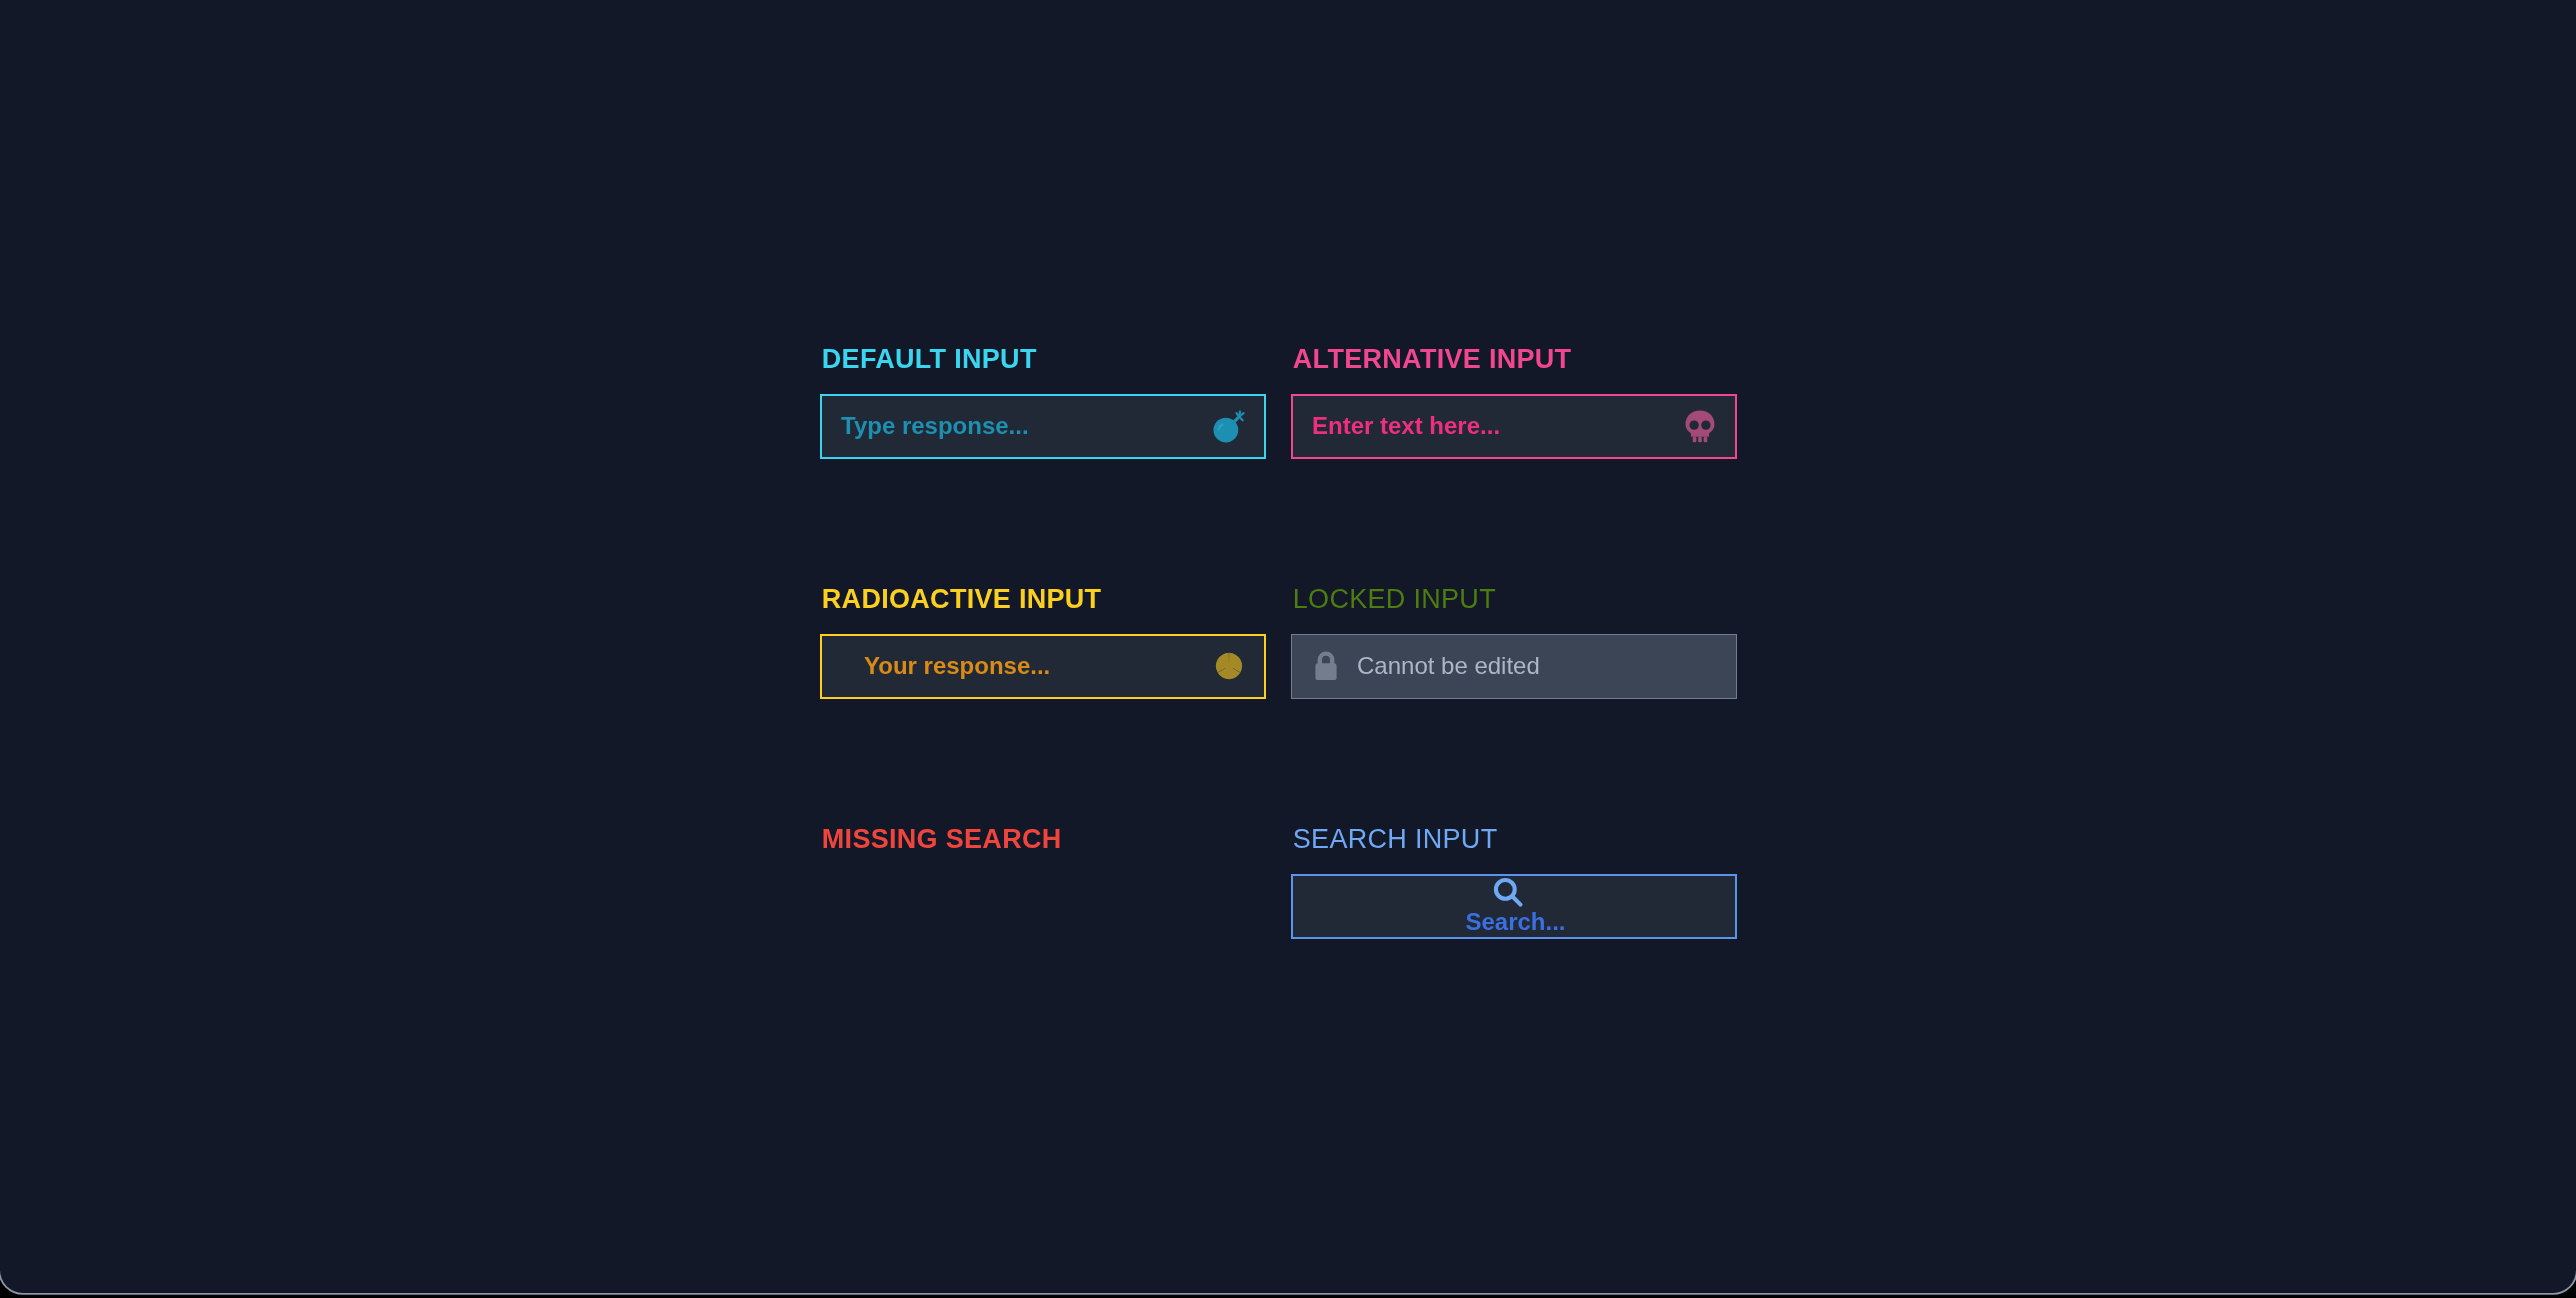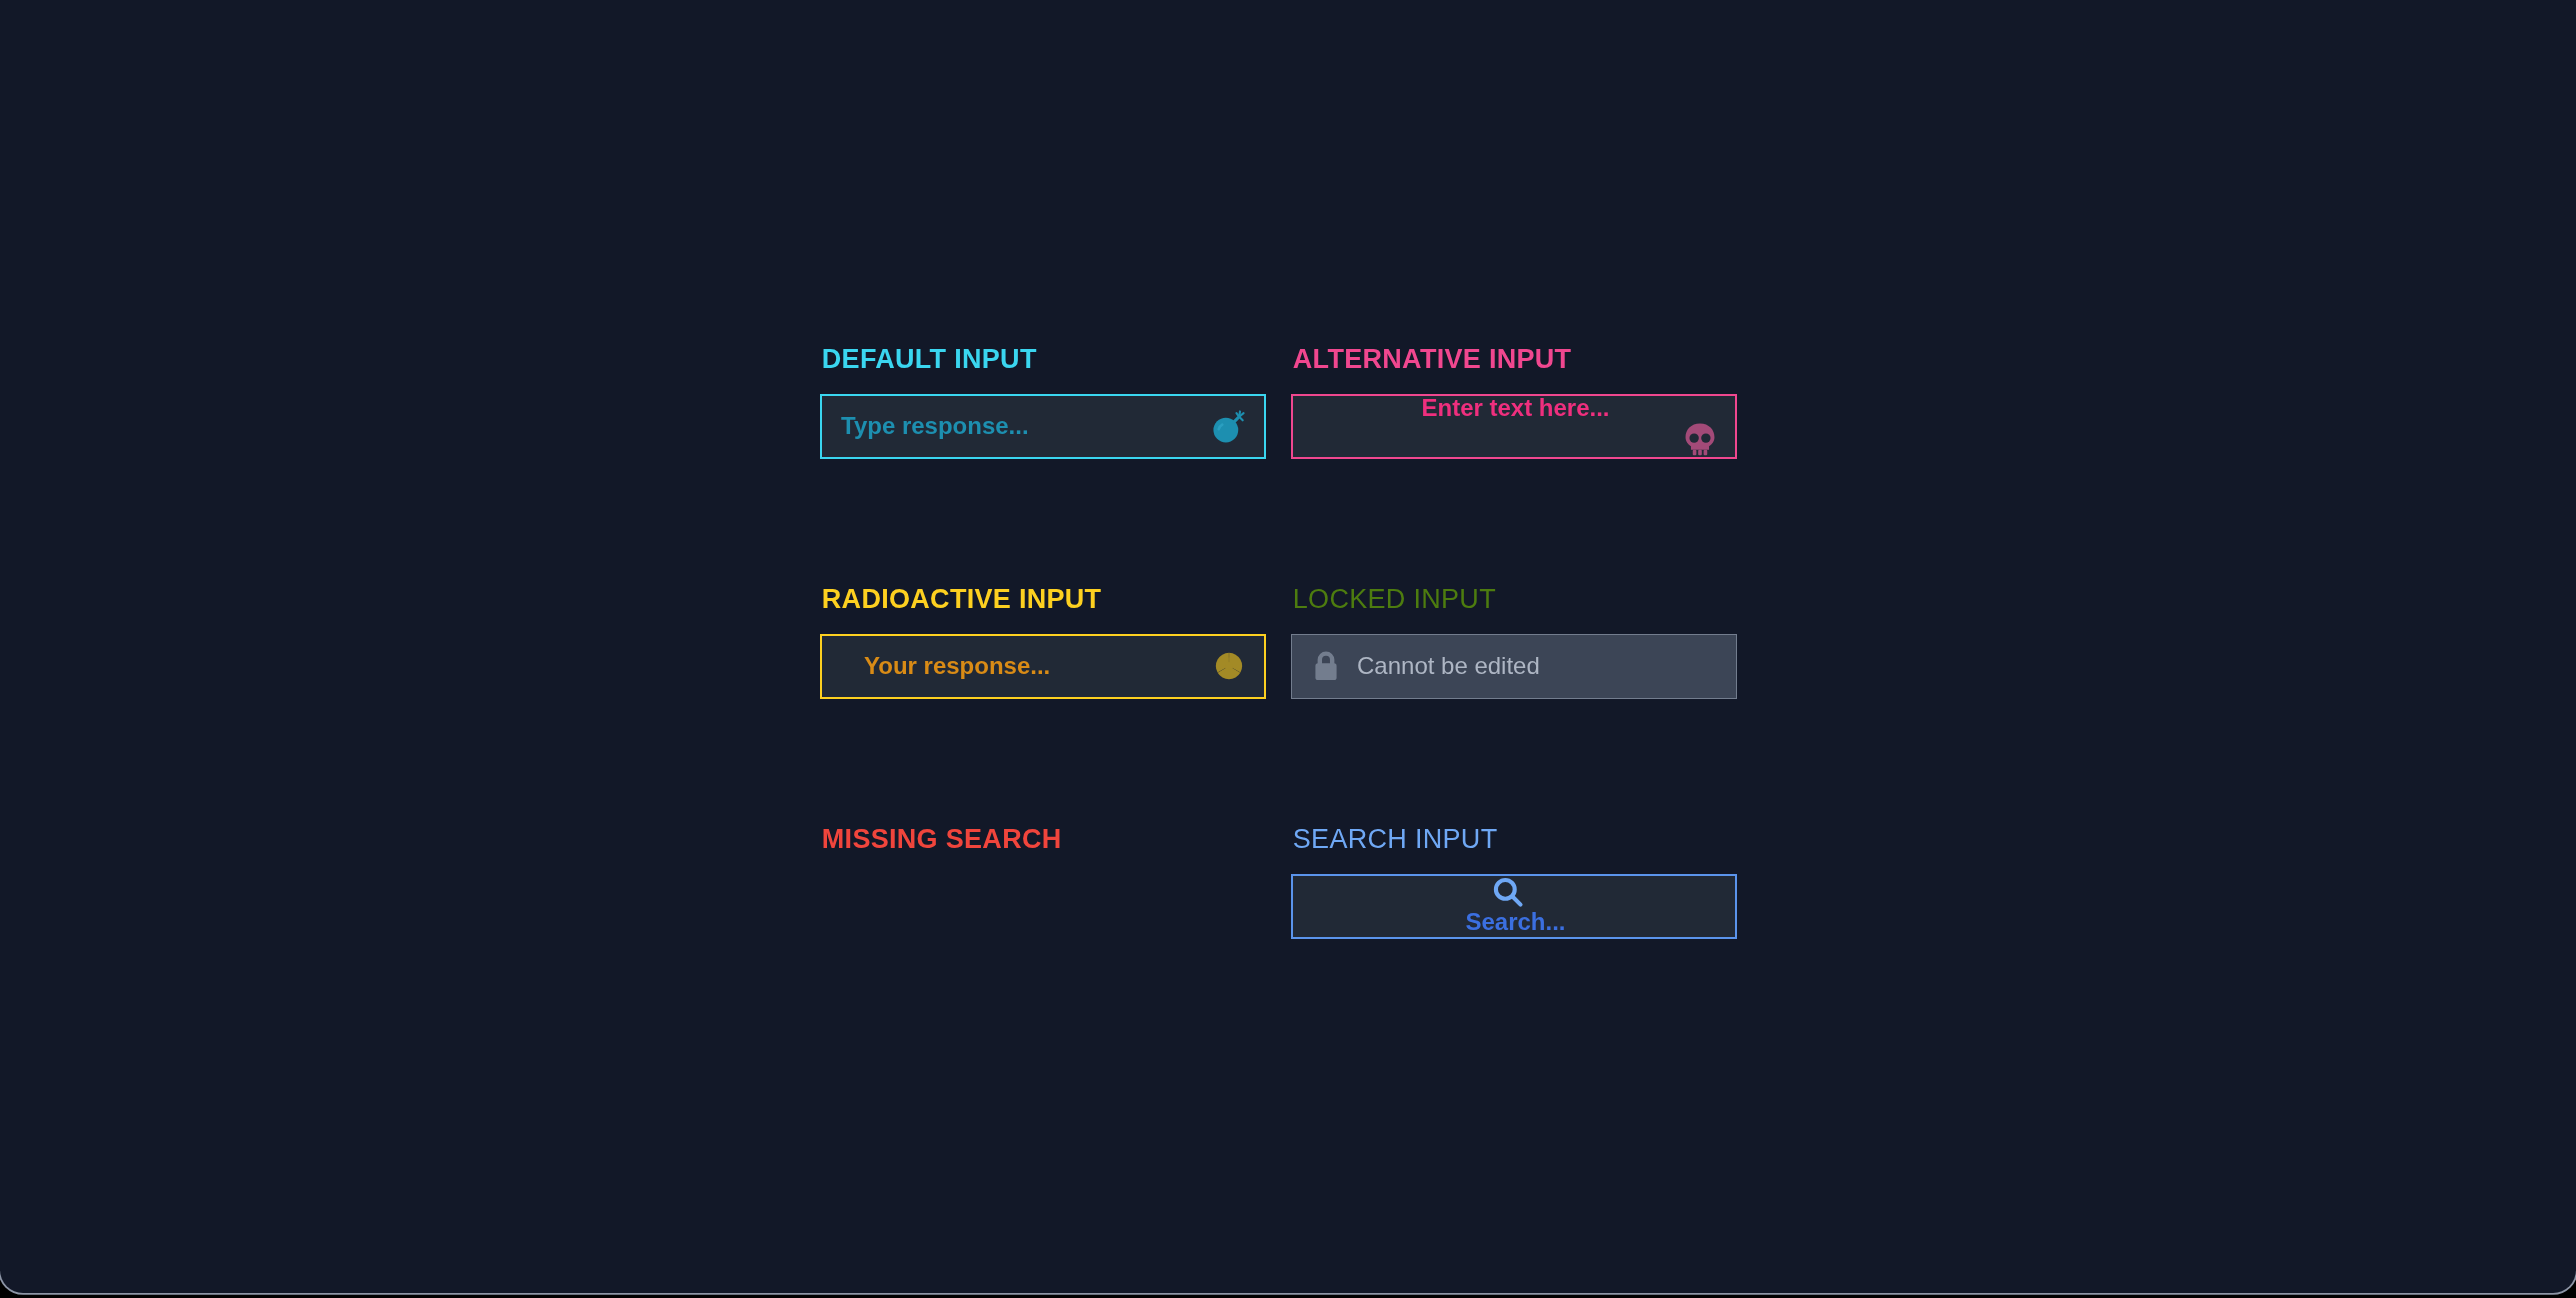--- a/index.html
+++ b/index.html
@@ -78,21 +78,21 @@
   }
   .icon-right { margin-left: auto; }
   .icon-left  { margin-right: 16px; }
 
   
   .v-default .field-label { color: #3ad6f0; }
   .v-default .field-box   { border-color: #3ad6f0; }
   .v-default .field-text  { color: #1d8fb0; }
 
   .v-alt .field-label { color: #f0478f; }
-  .v-alt .field-box   { border-color: #f0478f; flex-direction: column; }
+  .v-alt .field-box   { border-color: #f0478f; }
   .v-alt .field-text  { color: #ef2f7e; }
 
   .v-radio .field-label { color: #fdd020; }
   .v-radio .field-box   { border-color: #fdd020; padding-left: 42px; }
   .v-radio .field-text  { color: #d98b16; }
 
   .v-locked .field-label { color: #4d7c0f; font-weight: normal; }
   .v-locked .field-box {
     background: #3c4556;
     border: 1.8px solid #737d8e;

